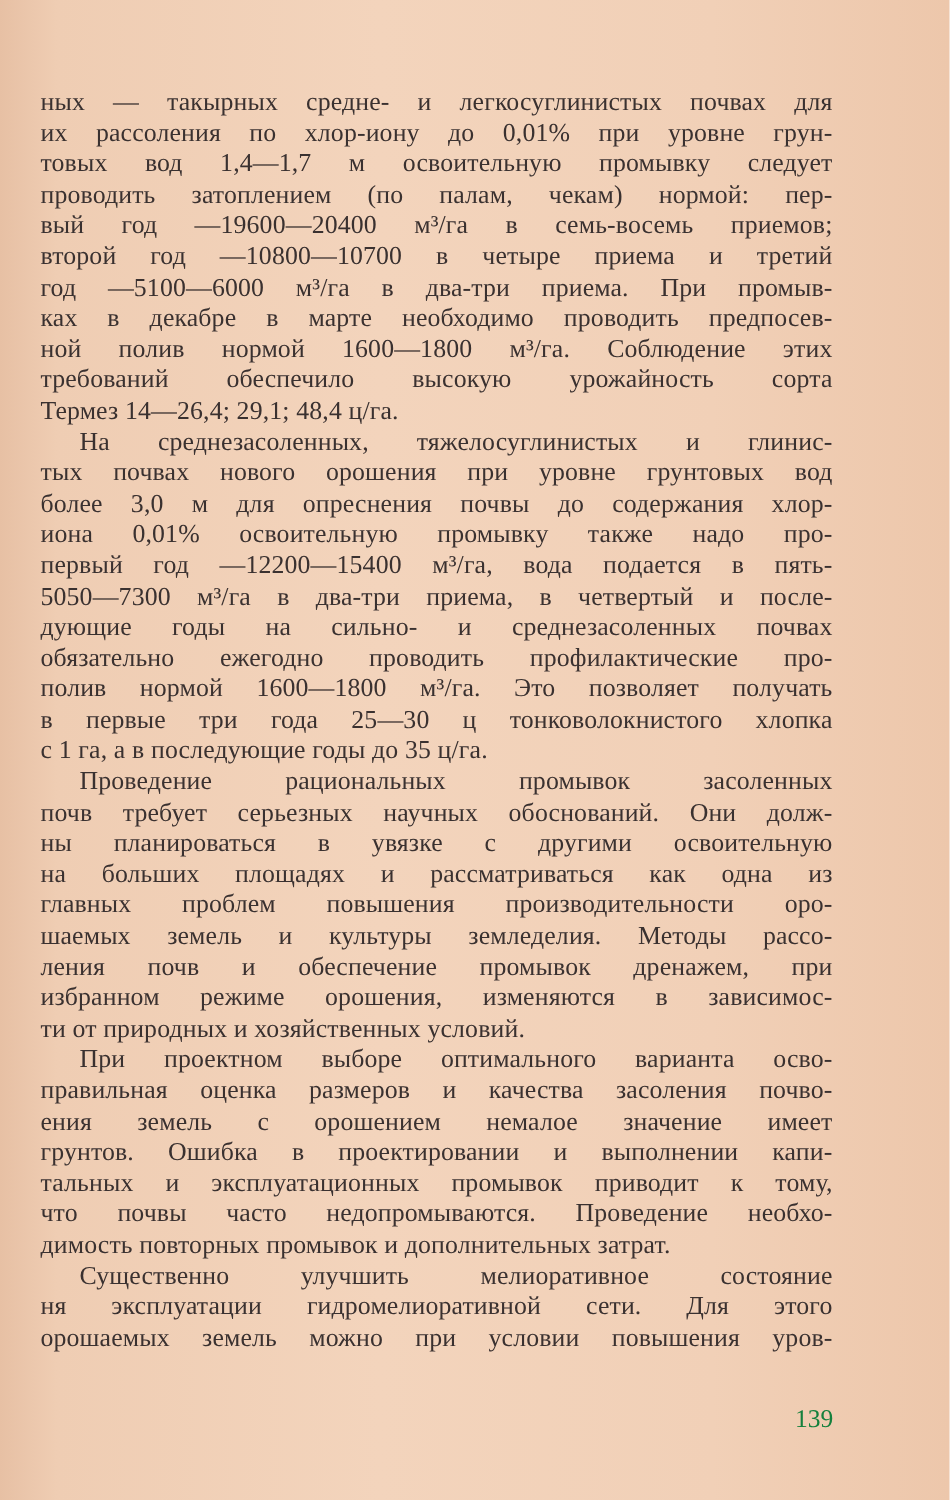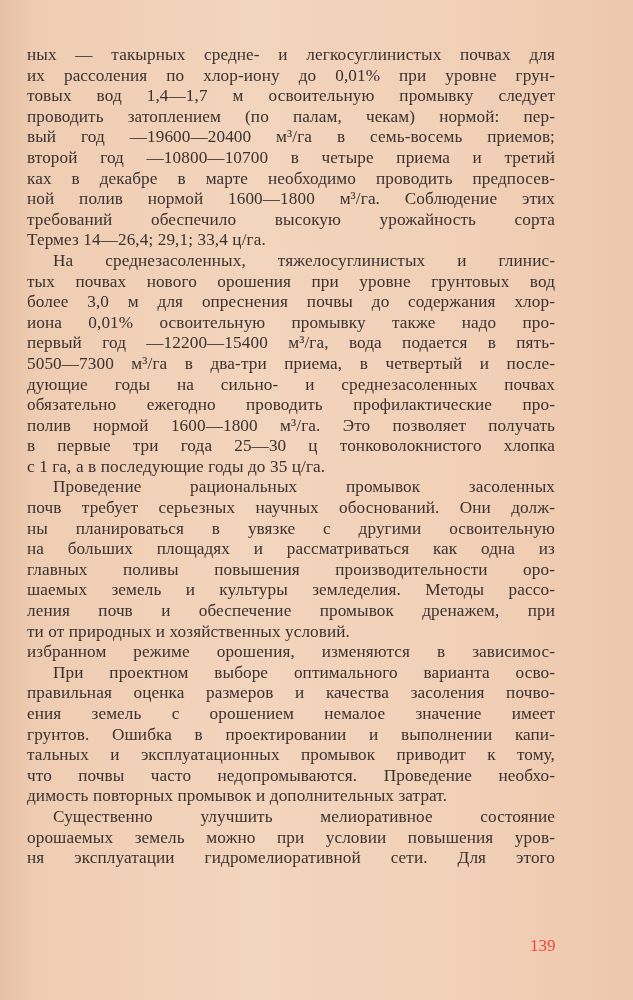--- a/index.html
+++ b/index.html
@@ -5,49 +5,50 @@
   html, body { margin:0; padding:0; }
   body {
     width:633px; height:1000px; overflow:hidden;
     background: #f0cdb2;
     background: linear-gradient(90deg, #e7c0a4 0%, #efcdb3 6%, #f3d4bc 40%, #f1d0b7 75%, #edc7ab 100%);
     font-family: "Liberation Serif", "DejaVu Serif", serif;
     color: #3a3130;
     position: relative;
   }
   .page {
-    position:absolute; left:27px; top:45px; width:528px;
+    position:absolute; left:27px; top:58px; width:528px;
   }
   .line {
     height:20.6px; line-height:20.6px; font-size:17.2px;
     white-space:nowrap; text-align:justify; text-align-last:justify;
     letter-spacing:0.1px;
   }
   .line.last { text-align-last:left; }
   .line.indent { padding-left:26px; }
   .pagenum {
-    position:absolute; left:530px; top:936px; font-size:17px; color:#ef4444;
+    position:absolute; left:530px; top:936px; font-size:17px; color:#15803d;
   }
 </style>
 </head>
 <body>
 
 <div class="page">
 
   <div>
     <div class="line">ных — такырных средне- и легкосуглинистых почвах для</div>
     <div class="line">их рассоления по хлор-иону до 0,01% при уровне грун-</div>
     <div class="line">товых вод 1,4—1,7 м освоительную промывку следует</div>
     <div class="line">проводить затоплением (по палам, чекам) нормой: пер-</div>
     <div class="line">вый год —19600—20400 м³/га в  семь-восемь приемов;</div>
     <div class="line">второй год —10800—10700 в четыре приема и третий</div>
+    <div class="line">год —5100—6000 м³/га в два-три приема. При промыв-</div>
     <div class="line">ках в декабре в марте необходимо проводить предпосев-</div>
     <div class="line">ной полив нормой 1600—1800 м³/га. Соблюдение  этих</div>
     <div class="line">требований обеспечило  высокую  урожайность сорта</div>
-    <div class="line last">Термез 14—26,4; 29,1; 33,4 ц/га.</div>
+    <div class="line last">Термез 14—26,4; 29,1; 48,4 ц/га.</div>
   </div>
 
   <div>
     <div class="line indent">На среднезасоленных, тяжелосуглинистых и глинис-</div>
     <div class="line">тых почвах нового орошения при уровне грунтовых вод</div>
     <div class="line">более 3,0 м для опреснения почвы до содержания хлор-</div>
     <div class="line">иона 0,01% освоительную промывку также надо про-</div>
     <div class="line">первый год —12200—15400 м³/га, вода подается в пять-</div>
     <div class="line">5050—7300 м³/га в два-три приема, в четвертый и после-</div>
     <div class="line">дующие годы на сильно- и  среднезасоленных почвах</div>
@@ -55,37 +56,37 @@
     <div class="line">полив нормой 1600—1800 м³/га. Это позволяет получать</div>
     <div class="line">в первые три года 25—30 ц тонковолокнистого хлопка</div>
     <div class="line last">с 1 га, а в последующие годы до 35 ц/га.</div>
   </div>
 
   <div>
     <div class="line indent">Проведение рациональных  промывок  засоленных</div>
     <div class="line">почв требует серьезных научных обоснований. Они долж-</div>
     <div class="line">ны планироваться в увязке с другими освоительную</div>
     <div class="line">на больших площадях и рассматриваться как одна из</div>
-    <div class="line">главных поливы повышения производительности оро-</div>
+    <div class="line">главных проблем повышения производительности оро-</div>
     <div class="line">шаемых земель и культуры земледелия. Методы рассо-</div>
     <div class="line">ления почв и обеспечение  промывок дренажем, при</div>
+    <div class="line">избранном режиме орошения, изменяются в зависимос-</div>
     <div class="line last">ти от природных и хозяйственных условий.</div>
-    <div class="line">избранном режиме орошения, изменяются в зависимос-</div>
   </div>
 
   <div>
     <div class="line indent">При проектном выборе оптимального варианта осво-</div>
     <div class="line">правильная оценка размеров и качества засоления почво-</div>
     <div class="line">ения земель с орошением  немалое  значение  имеет</div>
     <div class="line">грунтов. Ошибка в проектировании и выполнении капи-</div>
     <div class="line">тальных и эксплуатационных промывок приводит к тому,</div>
     <div class="line">что почвы часто недопромываются. Проведение необхо-</div>
     <div class="line last">димость повторных промывок и дополнительных затрат.</div>
   </div>
 
   <div>
     <div class="line indent">Существенно улучшить  мелиоративное  состояние</div>
+    <div class="line">ня эксплуатации гидромелиоративной сети. Для этого</div>
     <div class="line">орошаемых земель можно при условии повышения уров-</div>
-    <div class="line">ня эксплуатации гидромелиоративной сети. Для этого</div>
   </div>
 </div>
 
 <div class="pagenum">139</div>
 
 </body></html>

